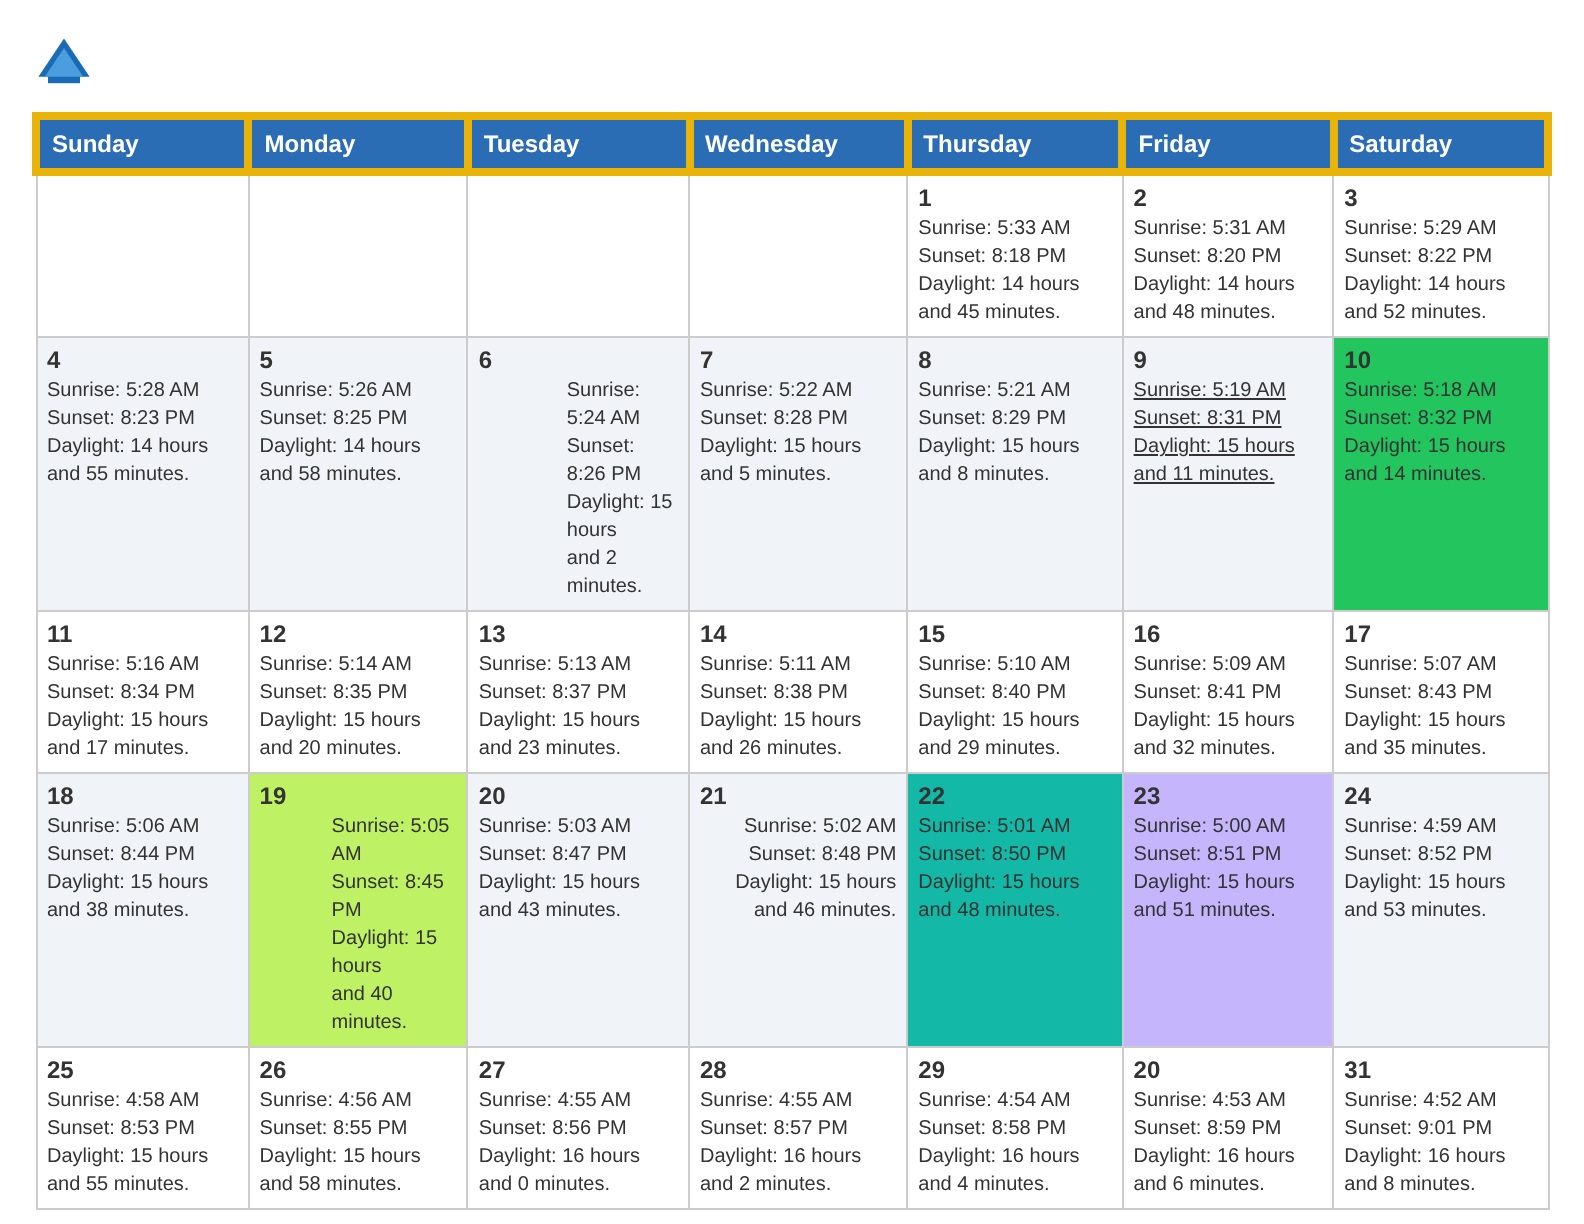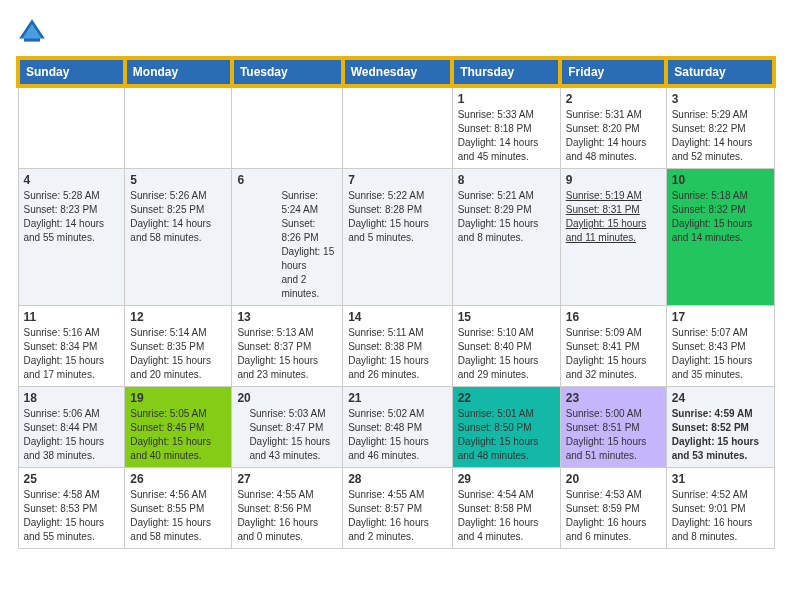--- a/index.html
+++ b/index.html
@@ -255,58 +255,58 @@
         </td>
       </tr>
       <tr>
         <td style="background: rgb(240, 244, 248);">
           <span class="day-number">18</span>
           <div class="day-info" style="white-space: pre-line;">Sunrise: 5:06 AM
 Sunset: 8:44 PM
 Daylight: 15 hours
 and 38 minutes.</div>
         </td>
-        <td style="background: #84cc16;">
+        <td style="background: #bef264;">
           <span class="day-number">19</span>
-          <div class="day-info" style="white-space: pre-line;">Sunrise: 5:05 AM
+          <div class="day-info" style="white-space: pre-line; margin-left: 36px;">Sunrise: 5:05 AM
 Sunset: 8:45 PM
 Daylight: 15 hours
 and 40 minutes.</div>
         </td>
         <td style="background: rgb(240, 244, 248);">
           <span class="day-number">20</span>
-          <div class="day-info" style="white-space: pre-line; margin-left: 12px;">Sunrise: 5:03 AM
+          <div class="day-info" style="white-space: pre-line;">Sunrise: 5:03 AM
 Sunset: 8:47 PM
 Daylight: 15 hours
 and 43 minutes.</div>
         </td>
         <td style="background: rgb(240, 244, 248);">
           <span class="day-number">21</span>
-          <div class="day-info" style="white-space: pre-line;">Sunrise: 5:02 AM
+          <div class="day-info" style="white-space: pre-line; text-align: right;">Sunrise: 5:02 AM
 Sunset: 8:48 PM
 Daylight: 15 hours
 and 46 minutes.</div>
         </td>
         <td style="background: #14b8a6;">
           <span class="day-number">22</span>
           <div class="day-info" style="white-space: pre-line;">Sunrise: 5:01 AM
 Sunset: 8:50 PM
 Daylight: 15 hours
 and 48 minutes.</div>
         </td>
         <td style="background: #c4b5fd;">
           <span class="day-number">23</span>
           <div class="day-info" style="white-space: pre-line;">Sunrise: 5:00 AM
 Sunset: 8:51 PM
 Daylight: 15 hours
 and 51 minutes.</div>
         </td>
         <td style="background: rgb(240, 244, 248);">
           <span class="day-number">24</span>
-          <div class="day-info" style="white-space: pre-line; font-weight: bold;">Sunrise: 4:59 AM
+          <div class="day-info" style="white-space: pre-line;">Sunrise: 4:59 AM
 Sunset: 8:52 PM
 Daylight: 15 hours
 and 53 minutes.</div>
         </td>
       </tr>
       <tr>
         <td>
           <span class="day-number">25</span>
           <div class="day-info" style="white-space: pre-line;">Sunrise: 4:58 AM
 Sunset: 8:53 PM

